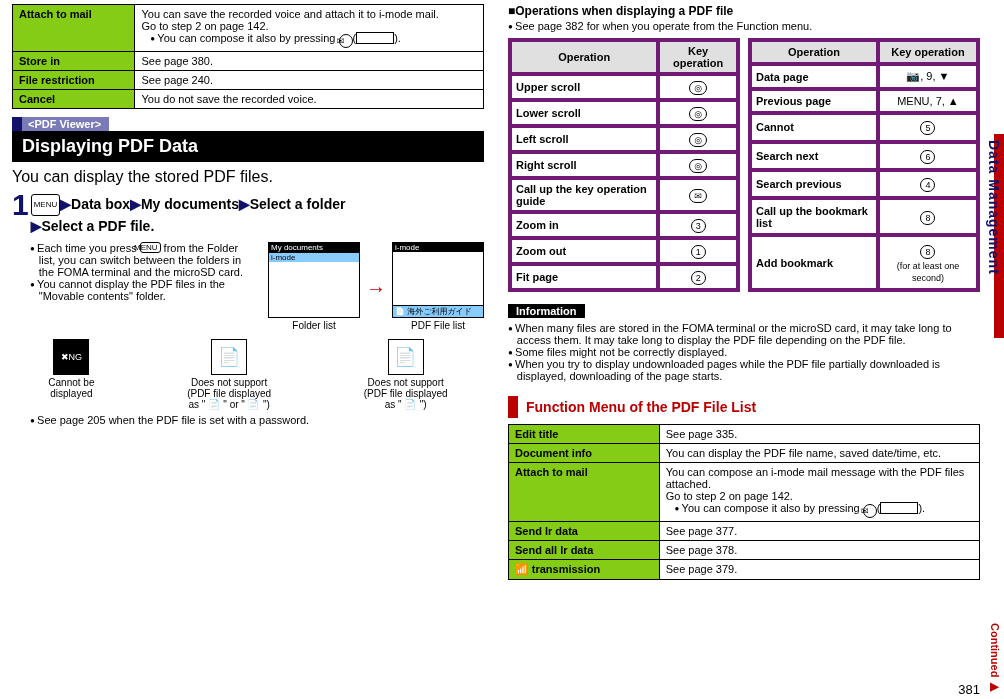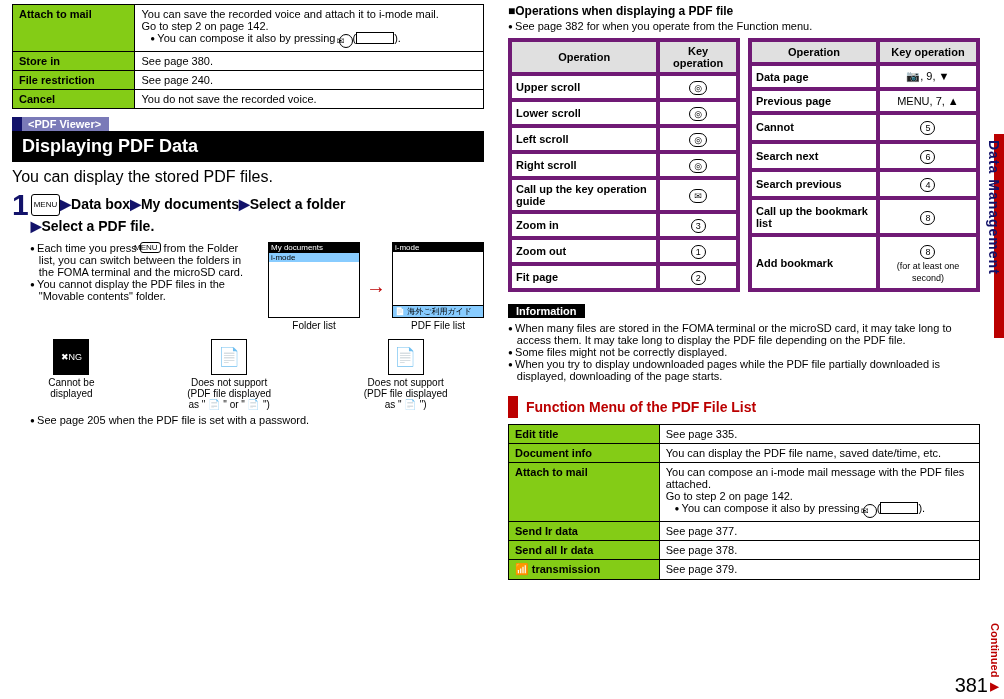--- a/index.html
+++ b/index.html
@@ -52,21 +52,21 @@
   .info-box { margin-top:12px; }
   .info-chip { background:#000; color:#fff; display:inline-block; padding:1px 8px; font-size:11px; font-weight:bold; }
   .info-body { padding-top:4px; }
 
   .func-header { border-left:10px solid #b00; color:#b00; font-weight:bold; font-size:14px; padding:3px 8px; margin:14px 0 6px; }
 
   
   .side-tab { position:absolute; right:2px; top:140px; writing-mode:vertical-rl; font-weight:bold; font-size:14px; color:#12126a; letter-spacing:1px; }
   .side-mark { position:absolute; right:0; top:134px; width:10px; height:204px; background:#b00; }
   .continued { position:absolute; right:2px; bottom:6px; writing-mode:vertical-rl; color:#b00; font-size:11px; font-weight:bold; }
-  .pagenum { position:absolute; right:16px; bottom:2px; font-size:20px; }
+  .pagenum { position:absolute; right:24px; bottom:2px; font-size:13px; }
 </style>
 </head>
 <body>
 
 <div class="page">
 
   <div class="col">
 
     <table class="fn">
       <tbody>

